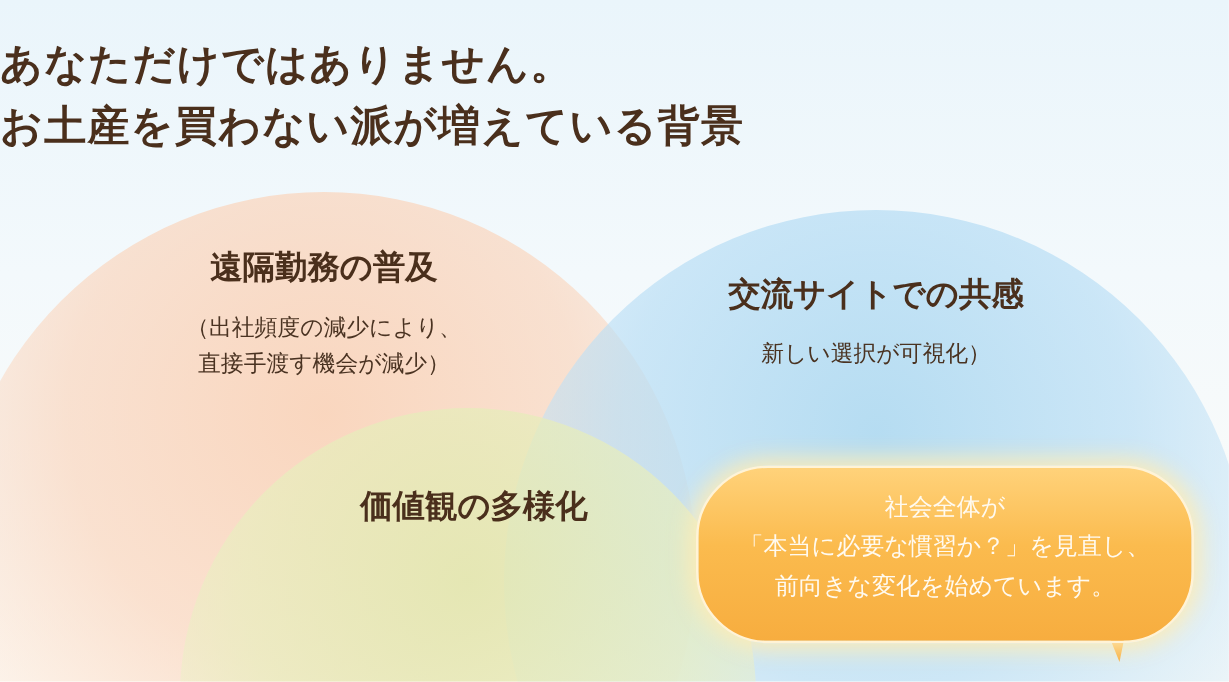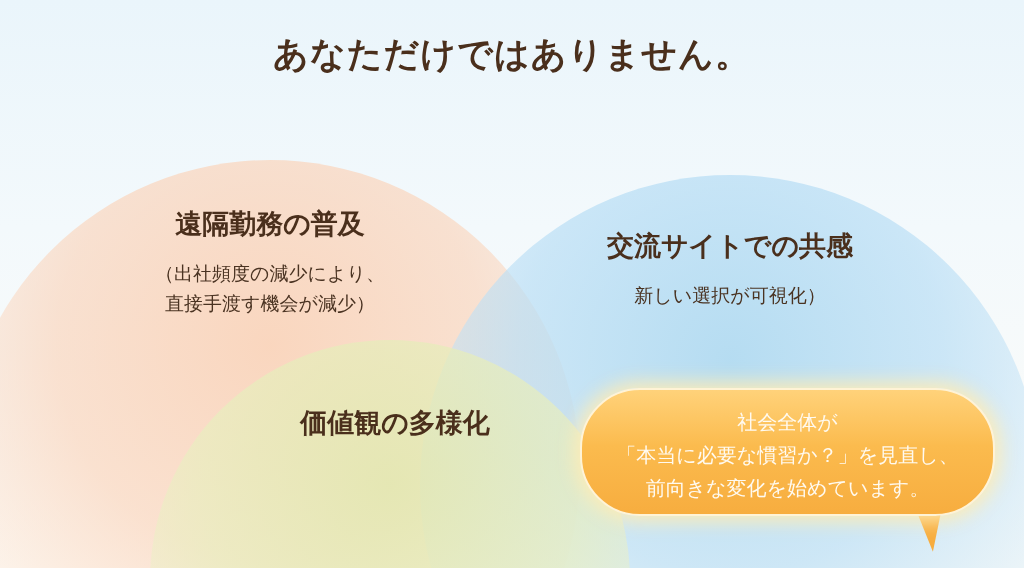--- a/index.html
+++ b/index.html
@@ -4,21 +4,21 @@
 <style>
   * { margin:0; padding:0; box-sizing:border-box; }
   html, body { width:1024px; height:568px; overflow:hidden; }
   body {
     position:relative;
     background: linear-gradient(180deg, #eaf5fb 0%, #f3f9fc 40%, #fdfcf8 100%);
     font-family: "DejaVu Sans", "Liberation Sans", sans-serif;
     color:#4a3322;
   }
   .title {
-    position:absolute; left:0; top:28px; width:1024px; text-align:center;
+    position:absolute; left:0; top:28px; width:1024px; 
     font-weight:bold; font-size:35px; line-height:52px; color:#4a2f1c;
     letter-spacing:1px;
   }
   .title div { display:block; }
   .circle { position:absolute; border-radius:50%; }
   .circle-orange {
     left:-40px; top:160px; width:620px; height:620px;
     background: radial-gradient(circle at 50% 30%, rgba(250,208,180,0.85) 0%, rgba(250,214,190,0.7) 40%, rgba(253,235,220,0.2) 75%, rgba(255,255,255,0) 100%);
   }
   .circle-blue {
@@ -29,21 +29,21 @@
     left:150px; top:340px; width:480px; height:480px;
     background: radial-gradient(circle at 50% 30%, rgba(225,232,175,0.85) 0%, rgba(232,238,190,0.7) 45%, rgba(245,245,220,0.3) 80%, rgba(255,255,255,0) 100%);
   }
   .block { position:absolute; text-align:center; }
   .block .head { font-weight:bold; font-size:27px; line-height:36px; color:#4a2f1c; }
   .block .sub { font-size:19px; line-height:30px; color:#4a3322; margin-top:16px; }
   .block-remote { left:120px; top:206px; width:300px; }
   .block-sns { left:545px; top:228px; width:370px; }
   .block-values { left:235px; top:405px; width:320px; }
   .bubble {
-    position:absolute; left:580px; top:388px; width:415px; height:128px;
+    position:absolute; left:580px; top:388px; width:415px; height:148px;
     border-radius:60px;
     background: linear-gradient(180deg, #ffd27a 0%, #fbbb4e 45%, #f7ad3f 100%);
     border:2px solid #fff3d6;
     box-shadow: 0 0 18px 6px rgba(255,236,180,0.9);
     text-align:center; color:#fffaf0; font-size:20px; line-height:33px;
     padding-top:16px;
   }
   .bubble-tail {
     position:absolute; left:920px; top:505px; width:0; height:0;
     border-left:8px solid transparent;
@@ -54,20 +54,21 @@
 </style>
 </head>
 <body>
 
 <div class="circle circle-orange"></div>
 <div class="circle circle-blue"></div>
 <div class="circle circle-green"></div>
 
 <div class="title">
   <div>あなただけではありません。</div>
+  <div>お土産を買わない派が増えている背景</div>
 </div>
 
 <div class="block block-remote">
   <div class="head">遠隔勤務の普及</div>
   <div class="sub">
     <div>（出社頻度の減少により、</div>
     <div>直接手渡す機会が減少）</div>
   </div>
 </div>
 

